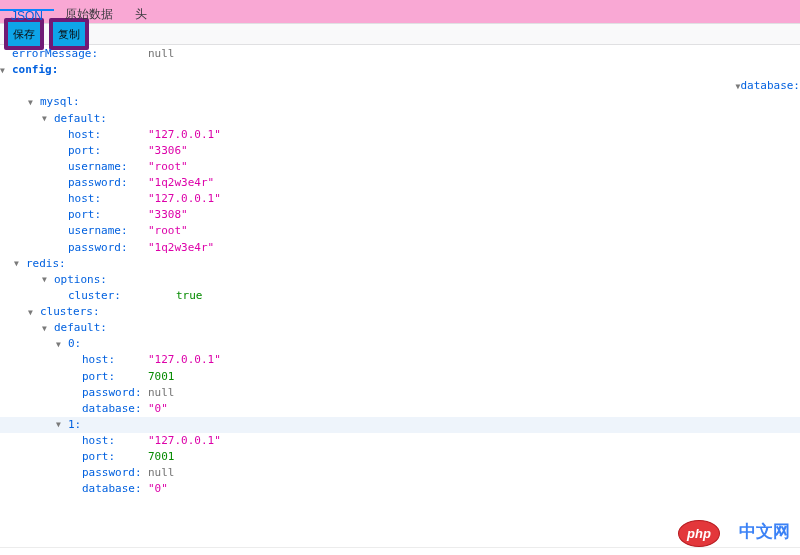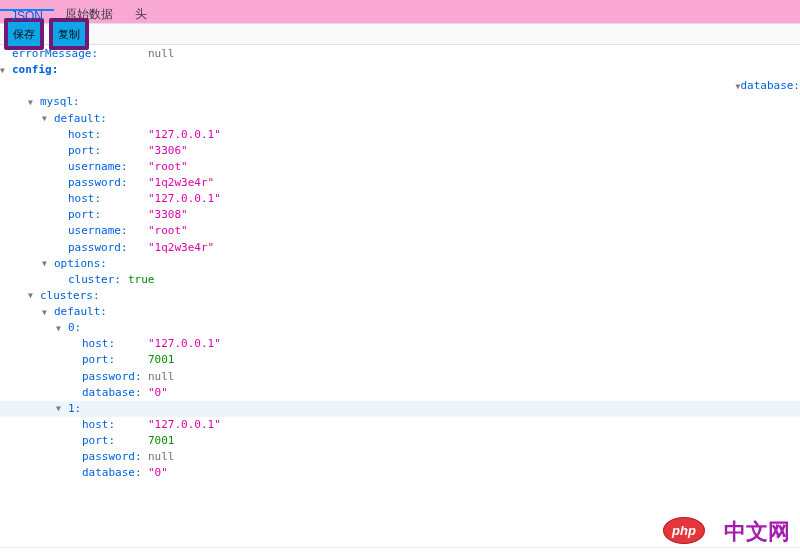--- a/index.html
+++ b/index.html
@@ -62,21 +62,21 @@
   .twisty{
     display:inline-block;width:12px;
     color:#7a7a7a;font-size:8px;
     vertical-align:0.5px;
   }
   .spacer{display:inline-block;width:12px;}
   .key{color:#0060df;}
   .val{position:absolute;top:0;}
   .val.string{color:#dd00a9;}
   .val.number{color:#058b00;}
-  .val.boolean{color:#058b00;}
+  .val.boolean{color:#058b00;margin-left:48px;}
   .val.null{color:#737373;}
   .bottom-line{
     position:absolute;left:0;right:0;top:547px;height:1px;
     background:#ececec;
   }
   
   .watermark{
     position:absolute;right:10px;bottom:8px;
     display:flex;align-items:flex-start;gap:19px;
     user-select:none;
@@ -85,21 +85,21 @@
     width:40px;height:25px;border-radius:50%;
     background:#e3373b;
     border:1px solid #b71c21;
     display:flex;align-items:center;justify-content:center;
   }
   .wm-php{
     color:#ffffff;font-weight:bold;font-style:italic;
     font-size:13px;line-height:13px;
   }
   .wm-cn{
-    font-size:22px;font-weight:bold;color:#a21caf;
+    font-size:17px;font-weight:bold;color:#3b82f6;
     letter-spacing:0px;
   }
 </style>
 </head>
 <body>
 
 <div class="app">
 
   <div class="tabbar">
     <div class="tab active">
@@ -125,20 +125,21 @@
       <div class="row" style="padding-left: 28px;"><span class="twisty">▼</span><span class="key">mysql:</span></div>
       <div class="row" style="padding-left: 42px;"><span class="twisty">▼</span><span class="key">default:</span></div>
       <div class="row" style="padding-left: 56px;"><span class="spacer"></span><span class="key">host:</span><span class="val string" style="left: 148px;">"127.0.0.1"</span></div>
       <div class="row" style="padding-left: 56px;"><span class="spacer"></span><span class="key">port:</span><span class="val string" style="left: 148px;">"3306"</span></div>
       <div class="row" style="padding-left: 56px;"><span class="spacer"></span><span class="key">username:</span><span class="val string" style="left: 148px;">"root"</span></div>
       <div class="row" style="padding-left: 56px;"><span class="spacer"></span><span class="key">password:</span><span class="val string" style="left: 148px;">"1q2w3e4r"</span></div>
       <div class="row" style="padding-left: 56px;"><span class="spacer"></span><span class="key">host:</span><span class="val string" style="left: 148px;">"127.0.0.1"</span></div>
       <div class="row" style="padding-left: 56px;"><span class="spacer"></span><span class="key">port:</span><span class="val string" style="left: 148px;">"3308"</span></div>
       <div class="row" style="padding-left: 56px;"><span class="spacer"></span><span class="key">username:</span><span class="val string" style="left: 148px;">"root"</span></div>
       <div class="row" style="padding-left: 56px;"><span class="spacer"></span><span class="key">password:</span><span class="val string" style="left: 148px;">"1q2w3e4r"</span></div>
+      <div class="row" style="padding-left: 14px;"><span class="twisty">▼</span><span class="key">redis:</span></div>
       <div class="row" style="padding-left: 42px;"><span class="twisty">▼</span><span class="key">options:</span></div>
       <div class="row" style="padding-left: 56px;"><span class="spacer"></span><span class="key">cluster:</span><span class="val boolean" style="left: 128px;">true</span></div>
       <div class="row" style="padding-left: 28px;"><span class="twisty">▼</span><span class="key">clusters:</span></div>
       <div class="row" style="padding-left: 42px;"><span class="twisty">▼</span><span class="key">default:</span></div>
       <div class="row" style="padding-left: 56px;"><span class="twisty">▼</span><span class="key">0:</span></div>
       <div class="row" style="padding-left: 70px;"><span class="spacer"></span><span class="key">host:</span><span class="val string" style="left: 148px;">"127.0.0.1"</span></div>
       <div class="row" style="padding-left: 70px;"><span class="spacer"></span><span class="key">port:</span><span class="val number" style="left: 148px;">7001</span></div>
       <div class="row" style="padding-left: 70px;"><span class="spacer"></span><span class="key">password:</span><span class="val null" style="left: 148px;">null</span></div>
       <div class="row" style="padding-left: 70px;"><span class="spacer"></span><span class="key">database:</span><span class="val string" style="left: 148px;">"0"</span></div>
       <div class="row selected" style="padding-left: 56px;"><span class="twisty">▼</span><span class="key">1:</span></div>

